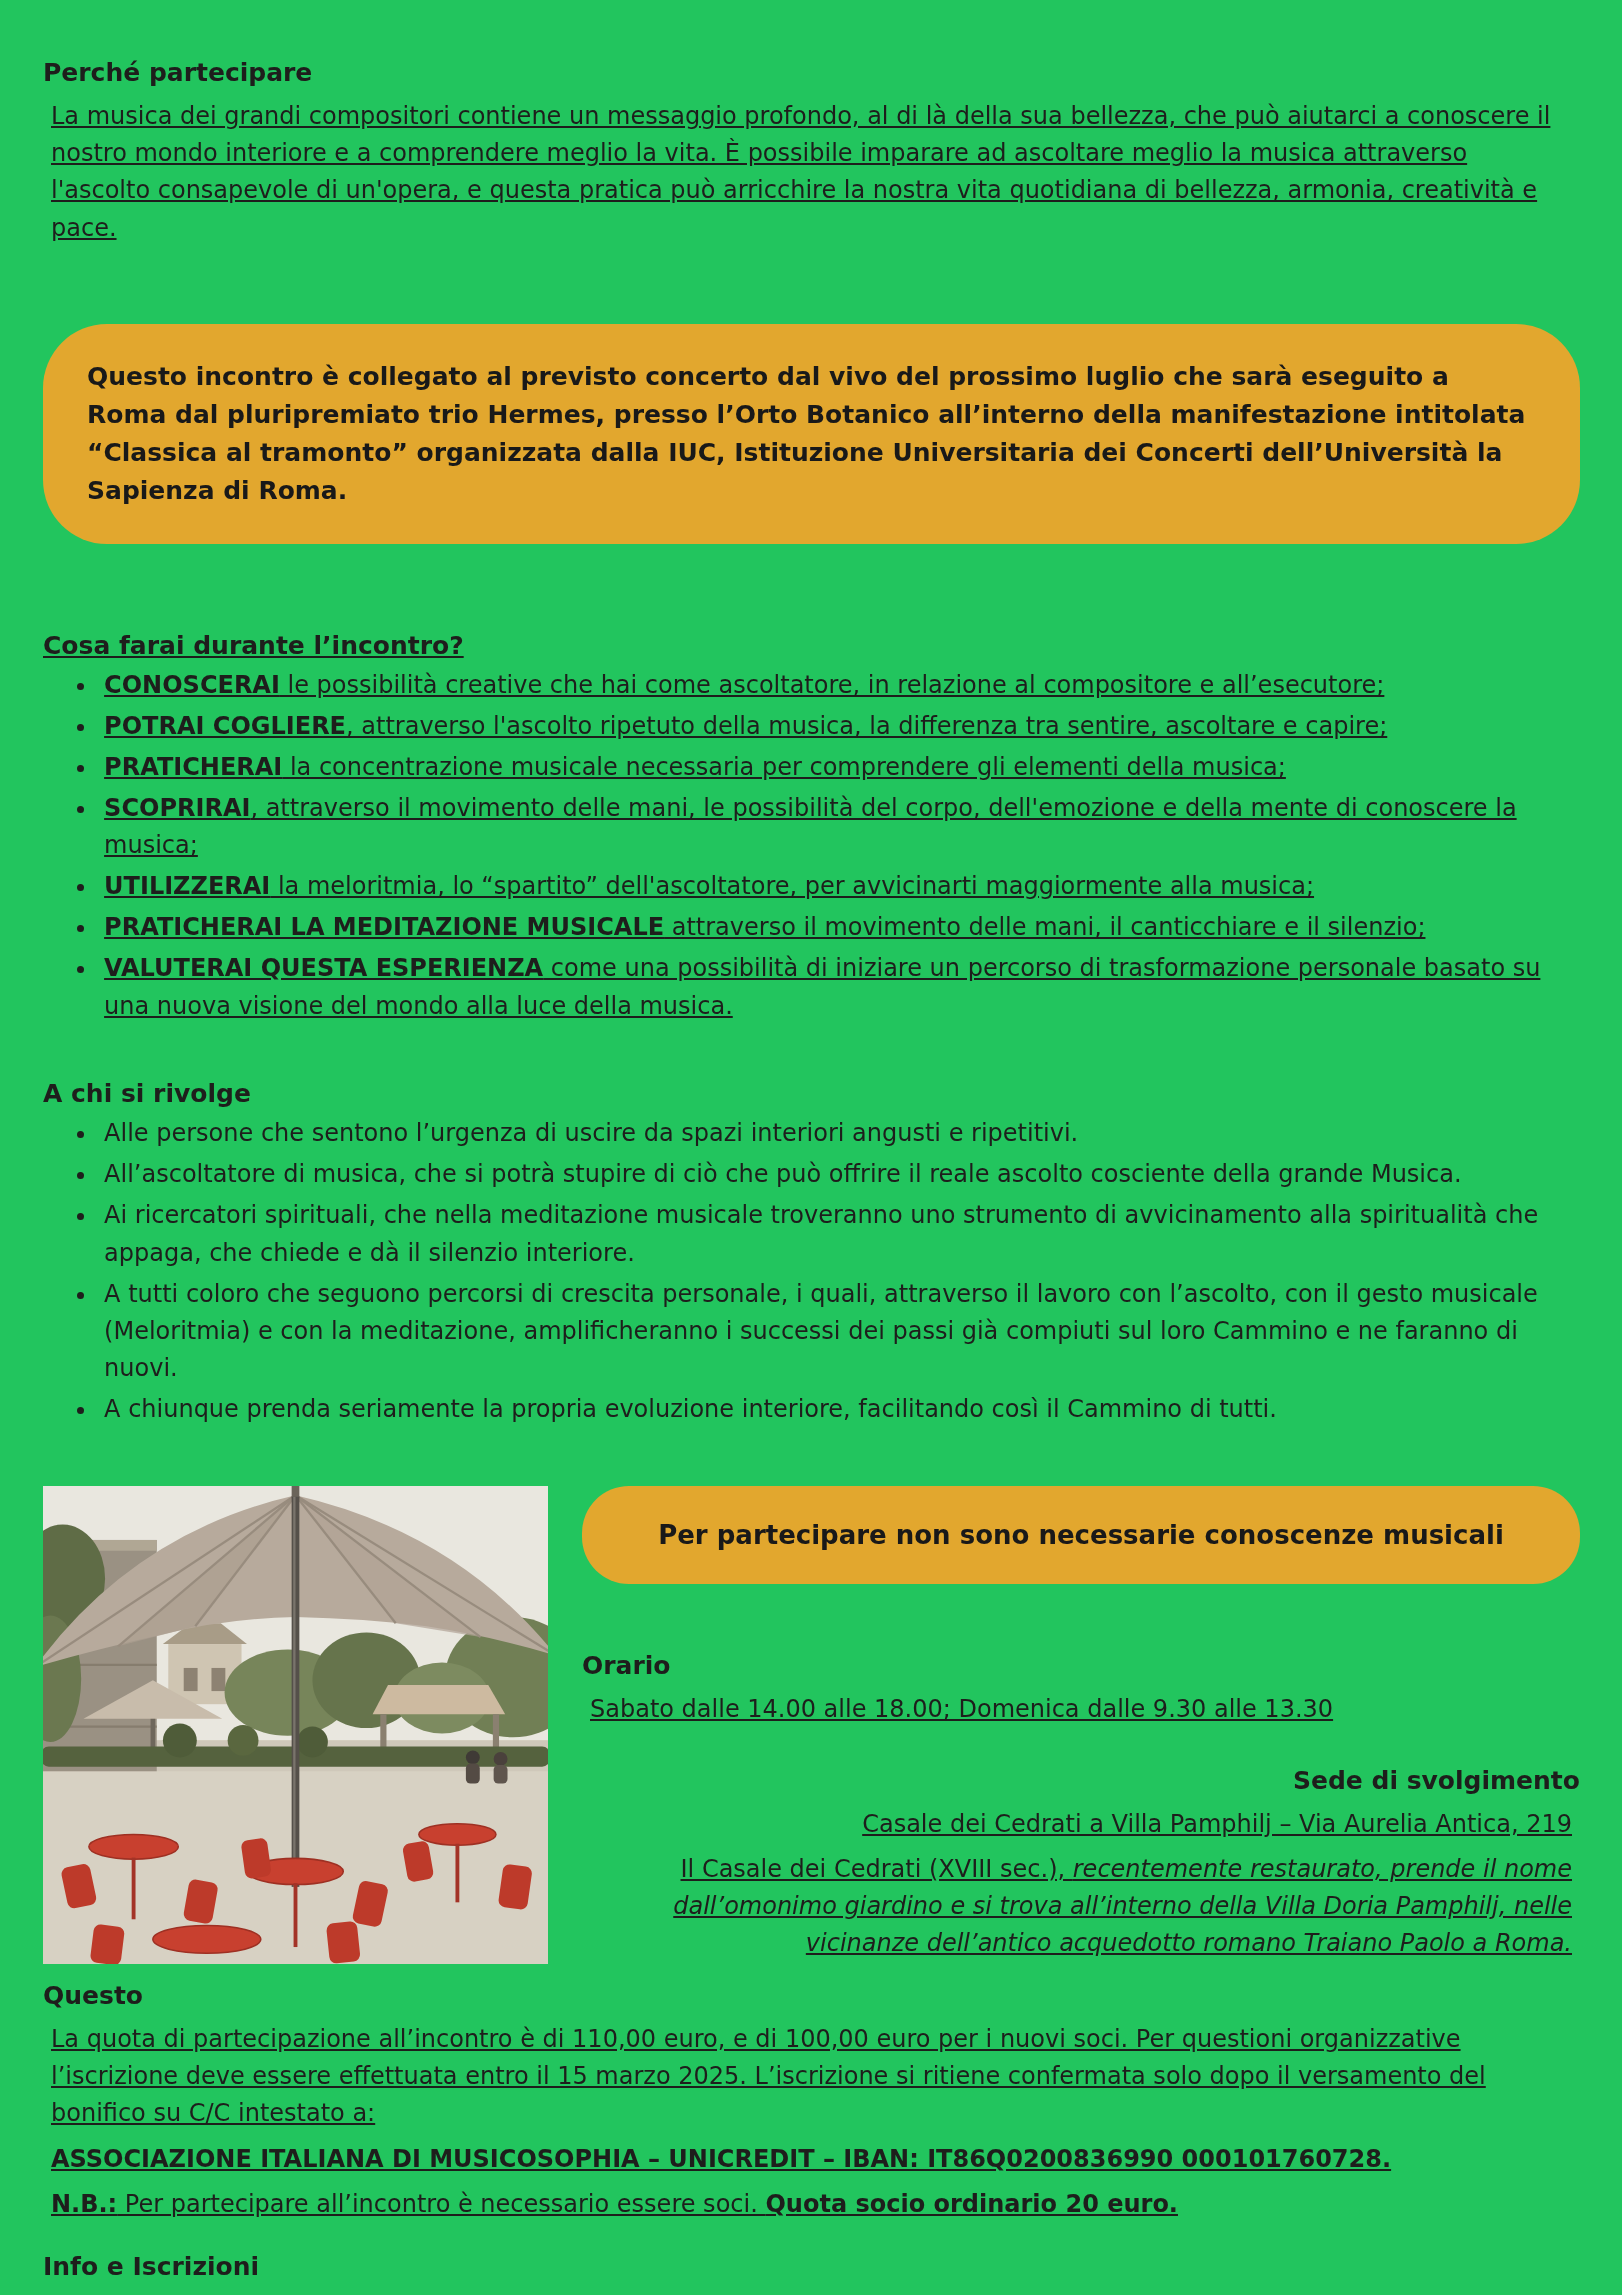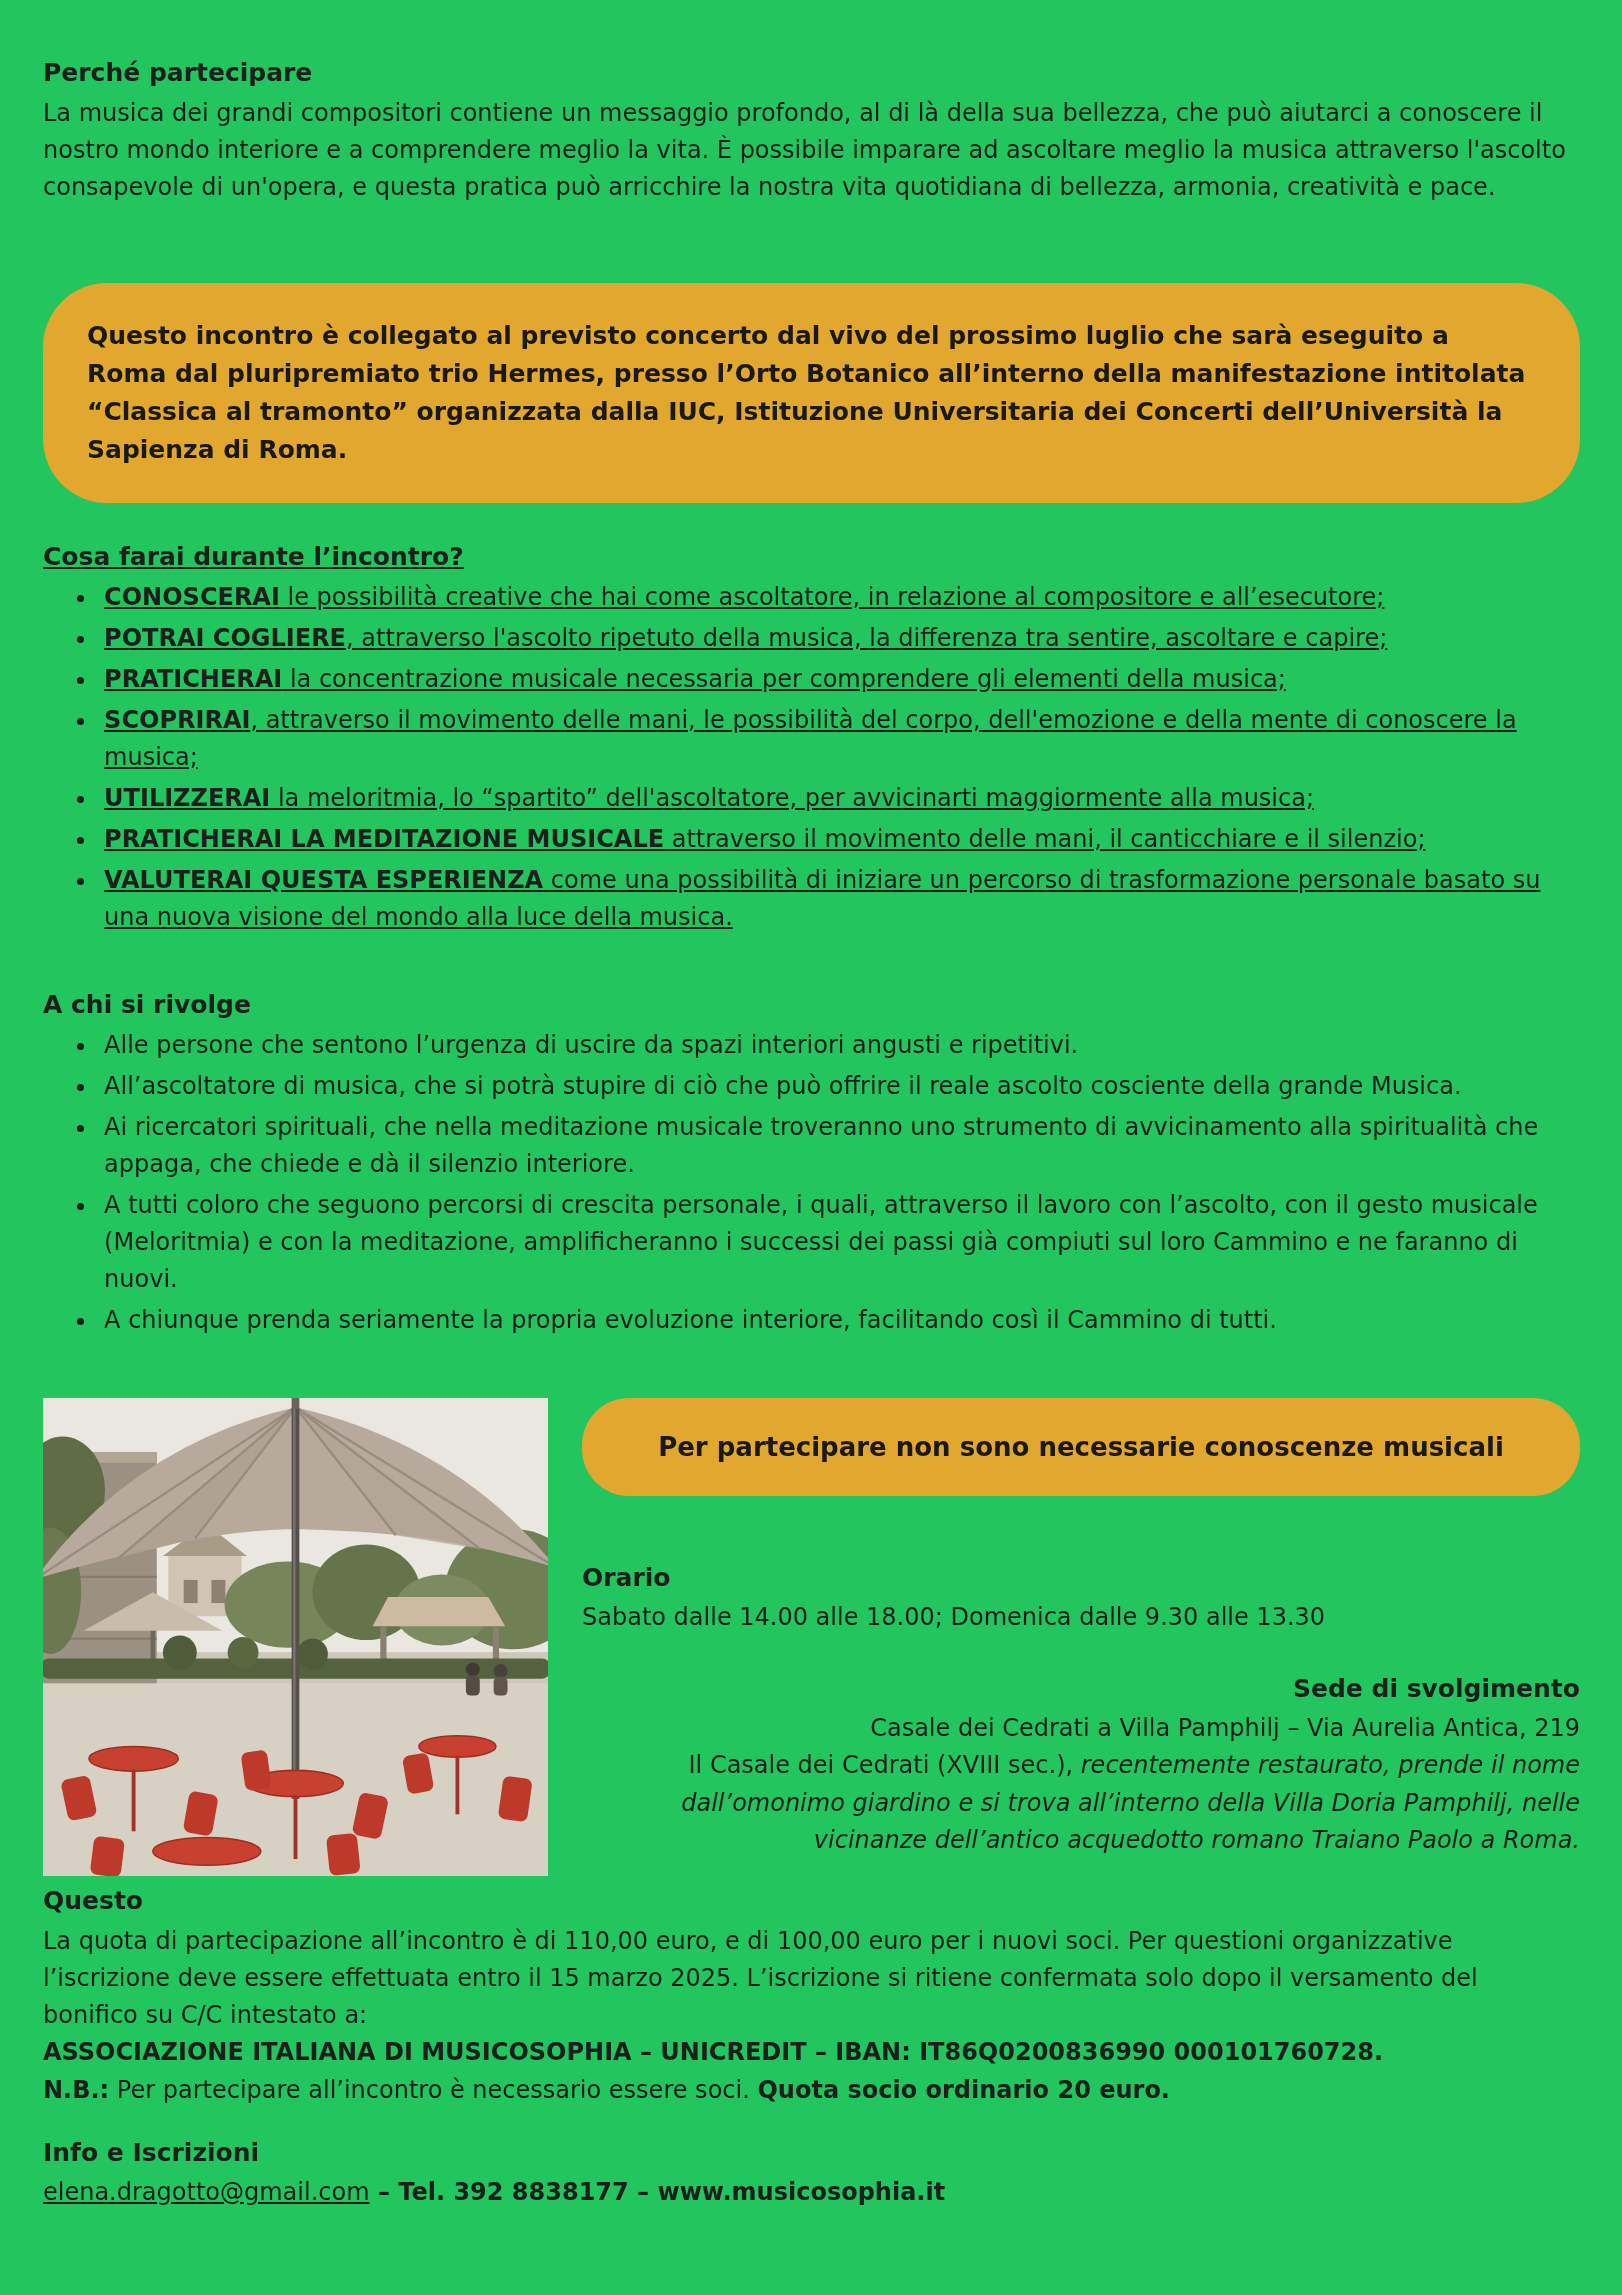--- a/index.html
+++ b/index.html
@@ -15,28 +15,28 @@
     font-size:24px;
     line-height:1.55;
     padding:55px 43px 0 43px;
   }
   h2.h, h3.h3 {
     font-size:25px;
     line-height:1.4;
     margin:0 0 4.6px 0;
     font-weight:bold;
   }
-  p.p { margin:0; }
+  p.p { margin:8px;text-decoration:underline; }
   .banner {
     background:var(--accent,#e2a72e);
     color:#191919;
     font-weight:bold;
   }
   .banner-wide {
-    margin:77px 0 36px 0;
+    margin:77px 0 84px 0;
     border-radius:64px;
     padding:34px 44px;
     font-size:25px;
     line-height:1.52;
   }
   .banner-wide p { margin:0; }
   .sec-activities { margin-top:0;text-decoration:underline; }
   ul.list {
     margin:4.6px 0 0 0;
     padding:0 0 0 55px;

